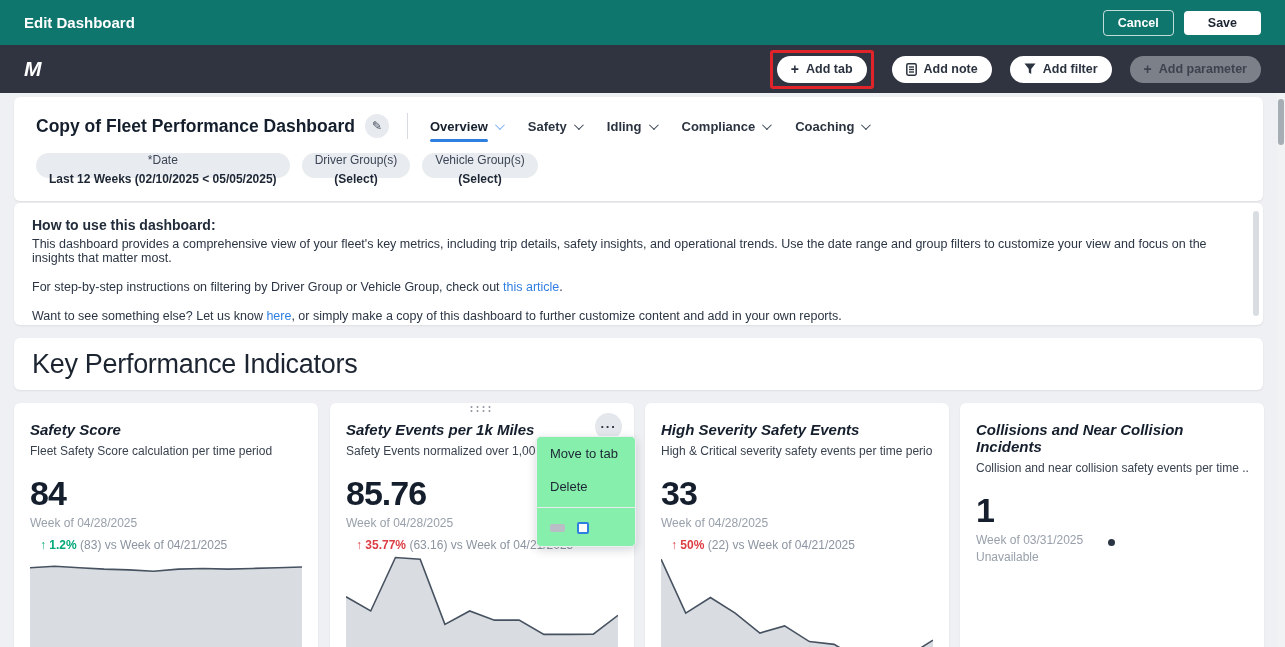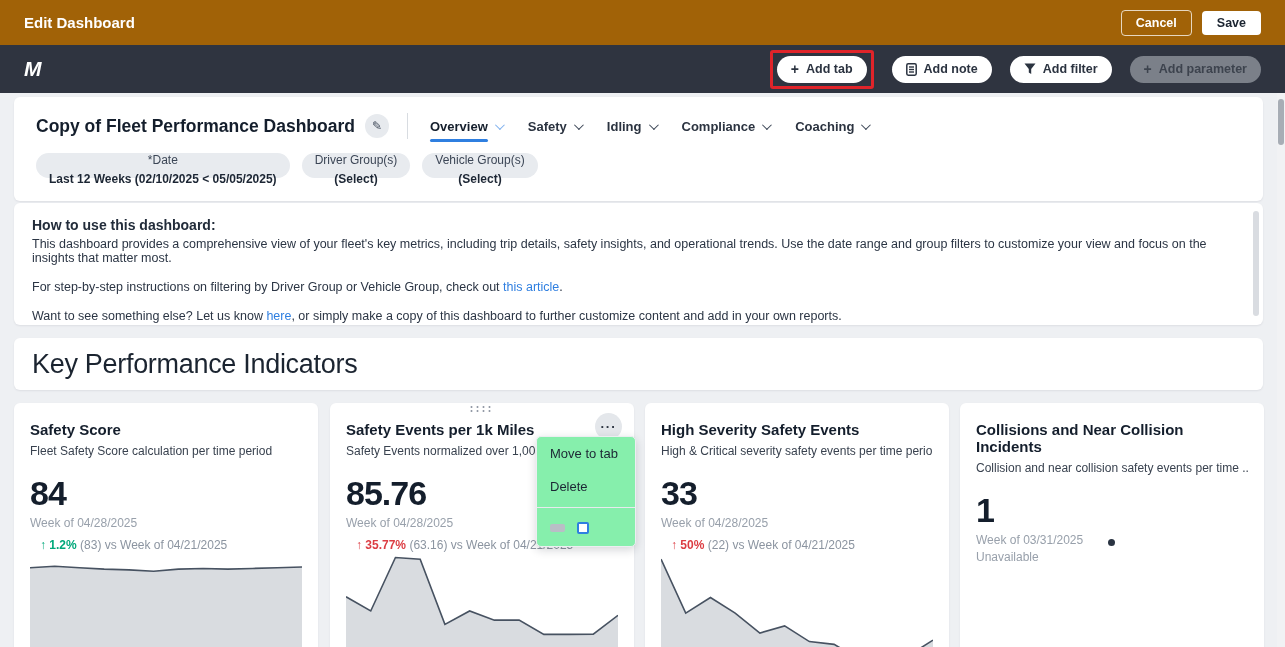--- a/index.html
+++ b/index.html
@@ -1,27 +1,27 @@
 <!DOCTYPE html>
 <html><head>
 <meta charset="utf-8">
 <style>
   * { margin:0; padding:0; box-sizing:border-box; }
   html,body { width:1285px; height:647px; overflow:hidden; }
   body { font-family:"Liberation Sans", sans-serif; background:#eef0f3; }
   .screen { position:relative; width:1285px; height:647px; overflow:hidden; }
 
   
-  .topbar { position:absolute; left:0; top:0; width:1285px; height:45px; background:#a16207;
+  .topbar { position:absolute; left:0; top:0; width:1285px; height:45px; background:#0f766e;
             display:flex; align-items:center; padding:0 24px; }
   .topbar .title { color:#fff; font-size:15px; font-weight:700; }
   .topbar .spacer { flex:1; }
   .btn-cancel { height:26px; padding:0 14px; border:1px solid rgba(255,255,255,.75); border-radius:4px;
                 background:transparent; color:#fff; font-size:12.5px; font-weight:600; margin-right:10px; cursor:pointer; }
-  .btn-save { height:24px; padding:0 15px; border:none; border-radius:4px; background:#fff; color:#1b2430;
+  .btn-save { height:24px; padding:0 24px; border:none; border-radius:4px; background:#fff; color:#1b2430;
               font-size:12.5px; font-weight:700; cursor:pointer; }
 
   
   .toolbar { position:absolute; left:0; top:45px; width:1285px; height:48px; background:#2f3440;
              display:flex; align-items:center; padding:0 24px; }
   .logo { color:#fff; font-size:21px; font-weight:800; font-style:italic; letter-spacing:-1px; }
   .toolbar .spacer { flex:1; }
   .pill { height:27px; padding:0 14px; border:none; border-radius:14px; background:#fff; color:#2b3340;
           font-size:12.5px; font-weight:600; display:inline-flex; align-items:center; gap:7px; cursor:pointer; }
   .pill .ic { font-size:14px; font-weight:700; line-height:1; }
@@ -64,21 +64,21 @@
 
   
   .kpi-panel { left:14px; top:245px; width:1249px; height:52px; display:flex; align-items:center; padding:0 18px; }
   .kpi-h { font-size:27px; font-weight:400; color:#1b2430; letter-spacing:-.3px; }
 
   
   .cards { position:absolute; left:14px; top:310px; width:1250px; height:300px; }
   .card { position:absolute; top:0; width:304px; height:290px; background:#fff; border-radius:6px;
           box-shadow:0 1px 2px rgba(20,30,45,.08); padding:18px 16px 0 16px; }
   .card.c0 { left:0; } .card.c1 { left:316px; } .card.c2 { left:631px; } .card.c3 { left:946px; }
-  .card-title { font-size:15px; font-weight:700; color:#141e2c; }
+  .card-title { font-size:15px; font-weight:700; color:#141e2c;font-style:italic; }
   .card-sub { font-size:12px; color:#39424f; margin-top:6px; white-space:nowrap; overflow:hidden; }
   .card-val { font-size:34px; font-weight:700; color:#141e2c; margin-top:16px; letter-spacing:-1px; }
   .card-week { font-size:12px; color:#98a0ab; margin-top:3px; }
   .card-change { font-size:12px; margin-top:8px; margin-left:10px; color:#8b94a0; white-space:nowrap; overflow:hidden; }
   .card-change .arrow, .card-change .pct { font-weight:700; }
   .pos .arrow, .pos .pct { color:#00a87a; }
   .neg .arrow, .neg .pct { color:#dc3d43; }
   .card-status { font-size:12px; color:#98a0ab; margin-top:3px; }
   .spark { position:absolute; left:16px; right:16px; top:142px; height:142px; }
   .dot { position:absolute; left:148px; top:136px; width:7px; height:7px; border-radius:50%; background:#2a3442; }

